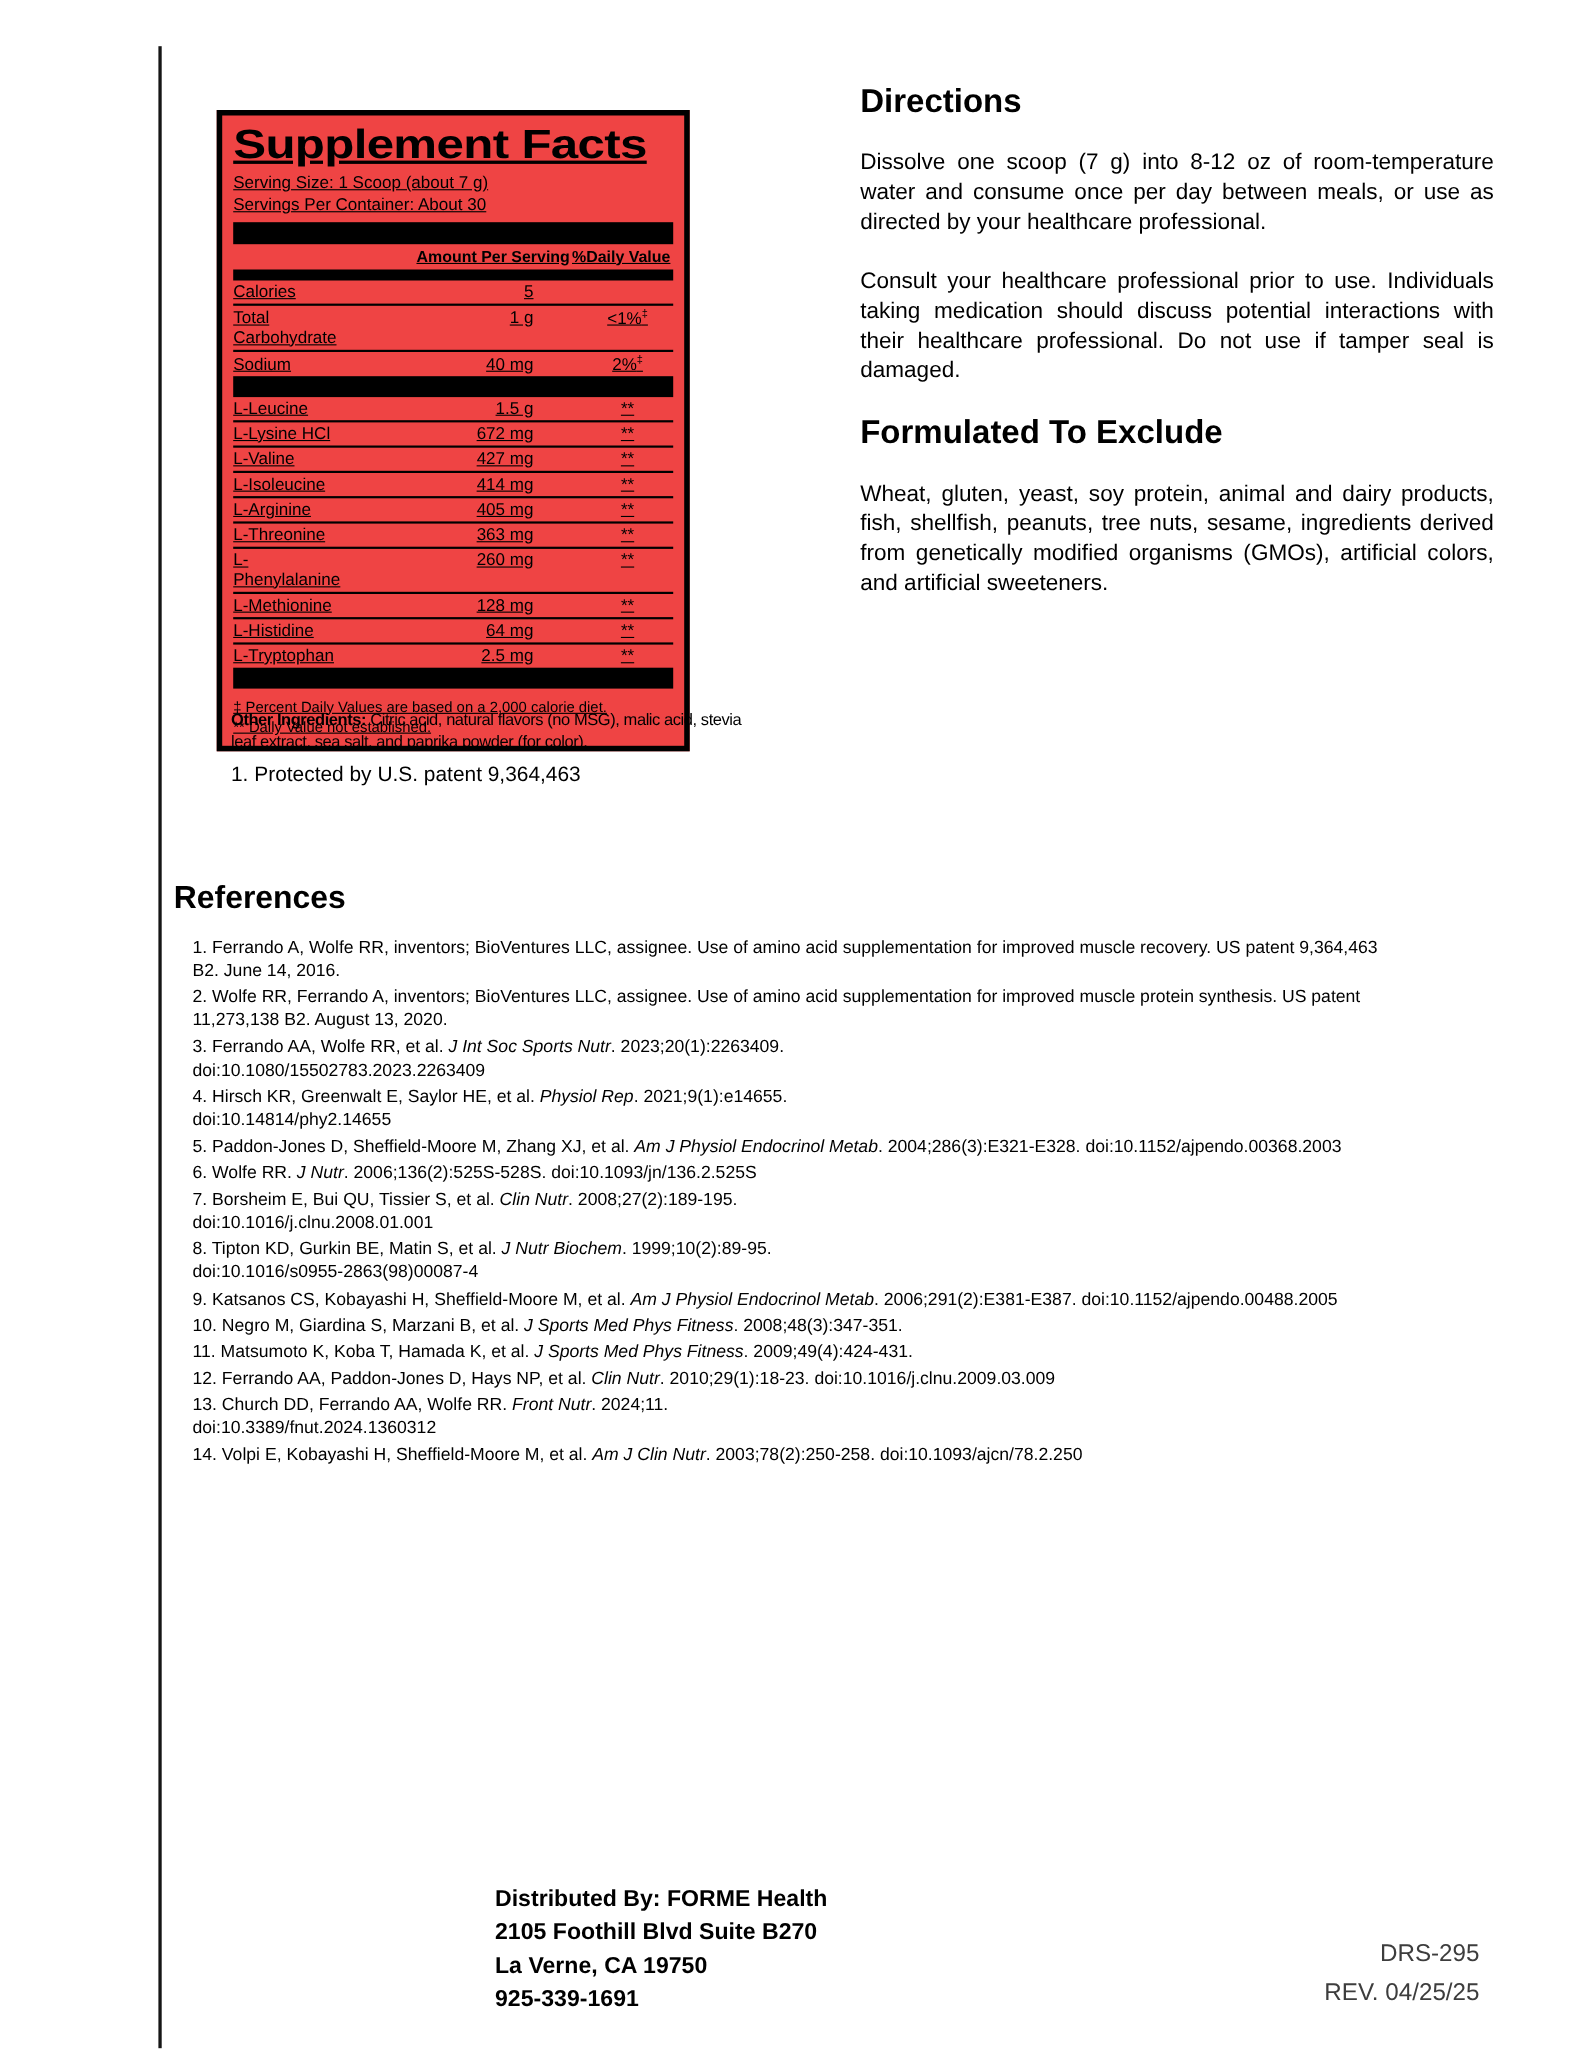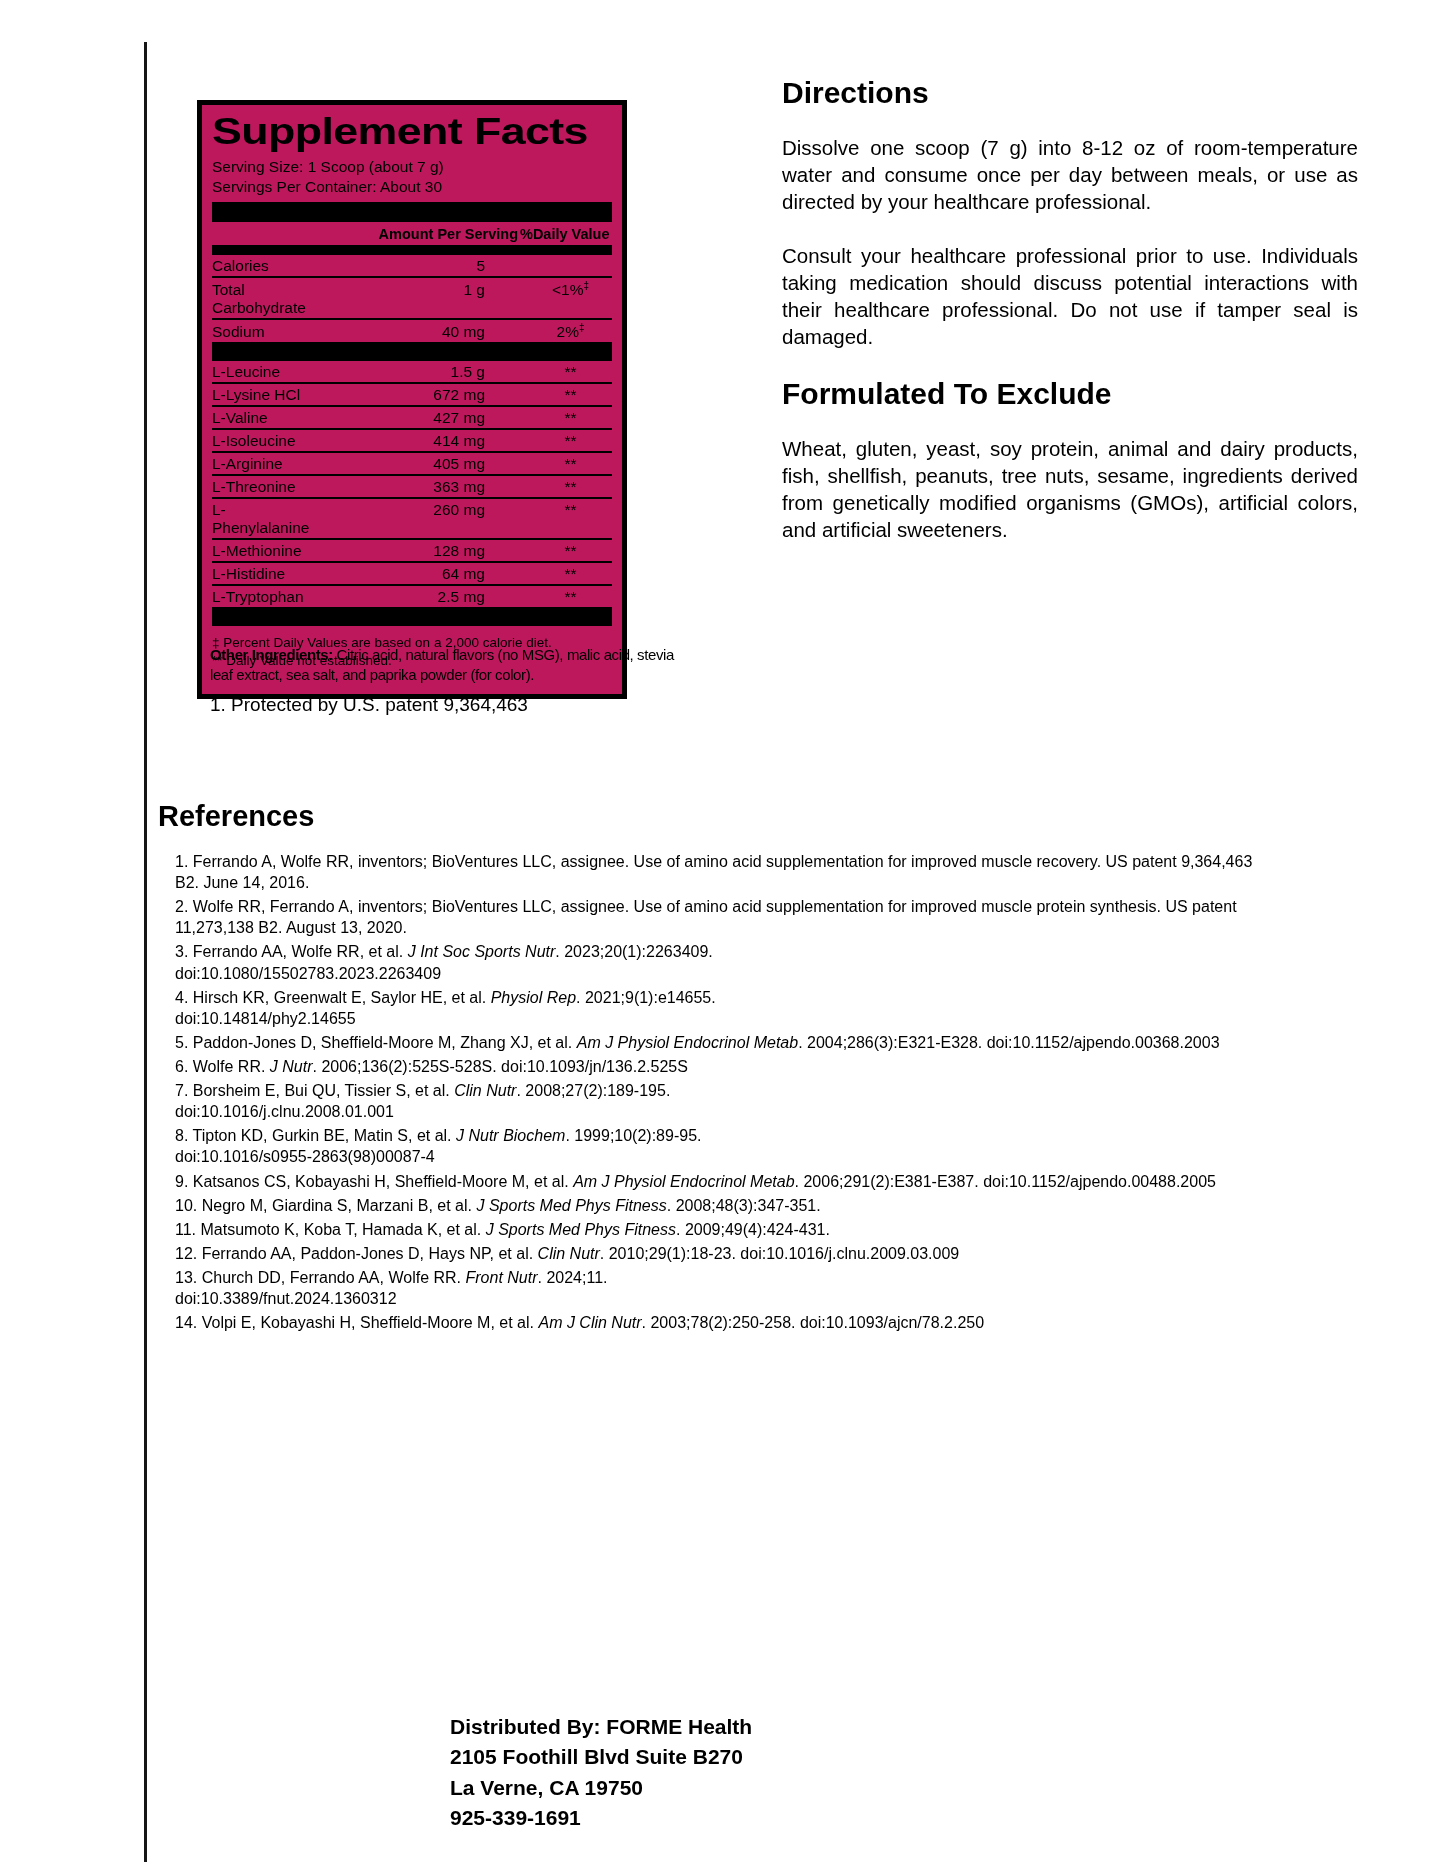--- a/index.html
+++ b/index.html
@@ -2,21 +2,21 @@
 <html><head>
 <meta charset="utf-8">
 <style>
   html,body{margin:0;padding:0;background:#fff;}
   .page{position:relative;width:1445px;height:1870px;background:#fff;color:#000;
         font-family:"Liberation Sans",sans-serif;overflow:hidden;}
   .crop-line{position:absolute;left:144px;top:42px;width:3px;height:1820px;background:#161616;}
 
   
   .sf-panel{position:absolute;left:197px;top:100px;width:430px;box-sizing:border-box;
-            border:5px solid #000;padding:6px 10px 24px;background:#be185d;}
+            border:5px solid #000;padding:6px 10px 8px;background:#ef4444;text-decoration:underline;}
   .sf-title{font-size:37px;font-weight:bold;line-height:1.05;margin:2px 0 5px;white-space:nowrap;
             transform:scaleX(1.21);transform-origin:0 60%;letter-spacing:-0.5px;}
   .sf-serving{font-size:15.5px;line-height:1.28;font-weight:normal;}
   .sf-bar{background:#000;}
   .sf-bar-thick{height:20px;margin-top:5px;}
   .sf-bar-mid{height:10px;}
   .sf-bar-thick2{height:19px;}
   .sf-header{display:flex;justify-content:flex-end;align-items:baseline;
              font-weight:bold;font-size:14.5px;padding:4px 0 3px;}
   .sf-h-amount{text-align:right;}
@@ -218,13 +218,17 @@
   </section>
 
 
   <div class="distributor" id="distributor-block">
       <div>Distributed By: FORME Health</div>
       <div>2105 Foothill Blvd Suite B270</div>
       <div>La Verne, CA 19750</div>
       <div>925-339-1691</div>
     </div>
 
+  <div class="doc-meta">
+    <div class="code">DRS-295</div>
+    <div class="rev">REV. 04/25/25</div>
+  </div>
 </div>
 
 </body></html>

